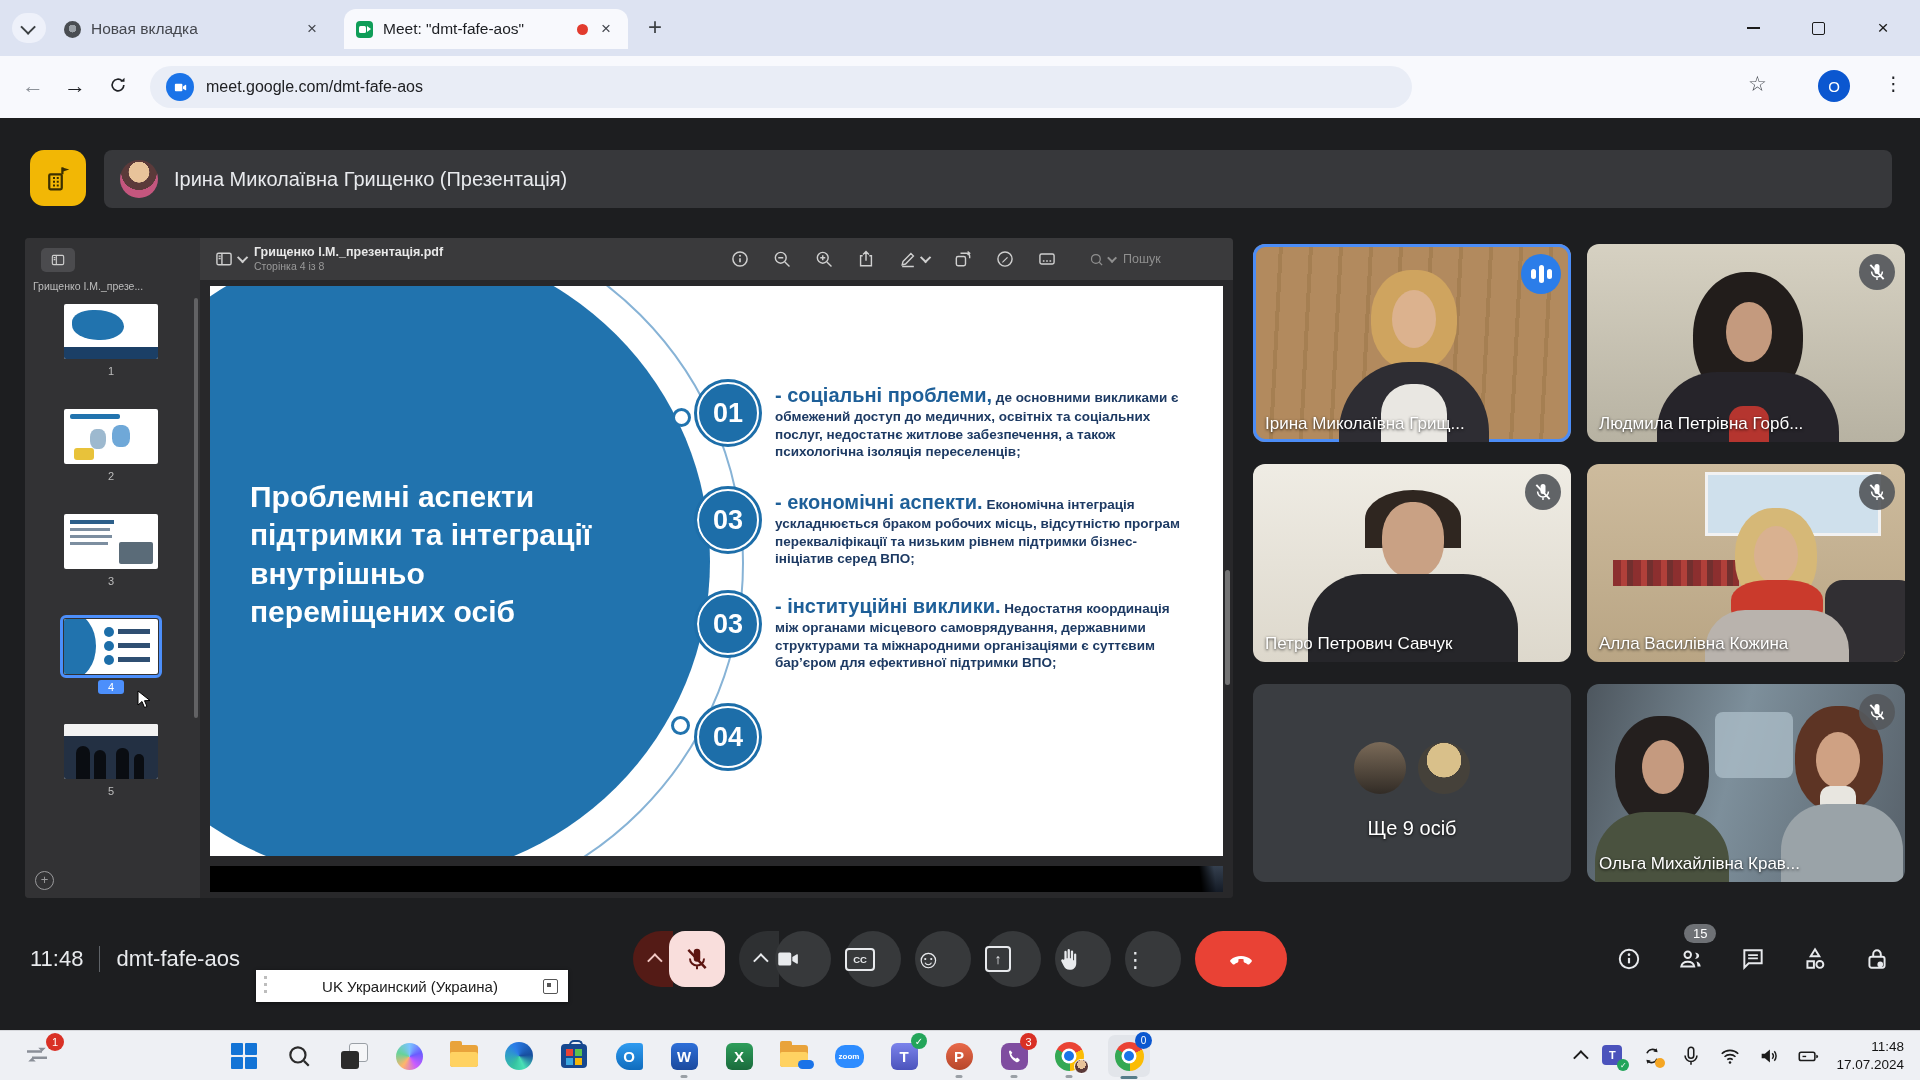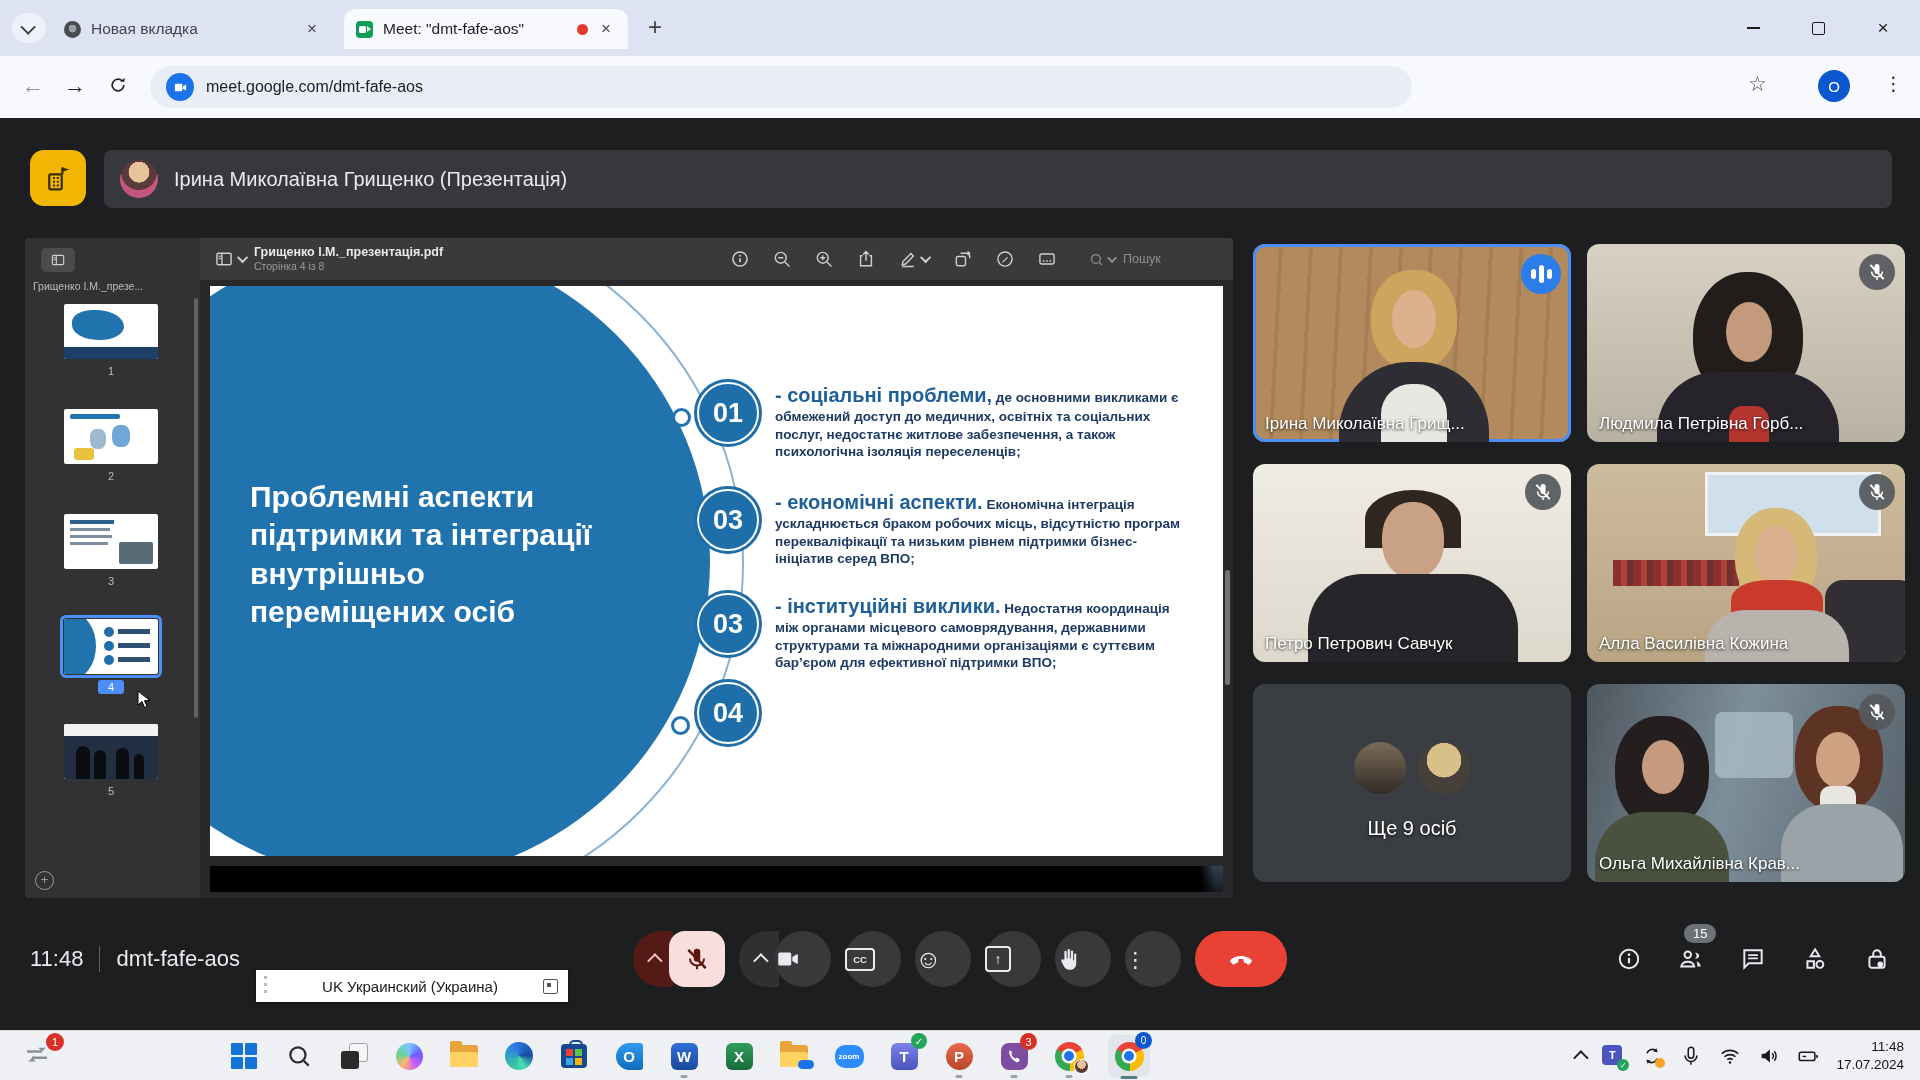--- a/index.html
+++ b/index.html
@@ -483,21 +483,21 @@
             <div class="s-row" style="top:203px;">
               <div class="s-num">03</div>
               <p class="s-text"><b class="s-head">- економічні аспекти.</b>
                 <span>Економічна інтеграція ускладнюється браком робочих місць, відсутністю програм перекваліфікації та низьким рівнем підтримки бізнес-ініціатив серед ВПО;</span></p>
             </div>
             <div class="s-row" style="top:307px;">
               <div class="s-num">03</div>
               <p class="s-text"><b class="s-head">- інституційні виклики.</b>
                 <span>Недостатня координація між органами місцевого самоврядування, державними структурами та міжнародними організаціями є суттєвим бар’єром для ефективної підтримки ВПО;</span></p>
             </div>
-            <div class="s-row" style="top:396px;">
+            <div class="s-row" style="top:420px;">
               <div class="s-num">04</div>
             </div>
           </div>
           <div class="next-page"></div>
           <div class="canvas-scroll"></div>
         </div>
       </div>
     </div>
 
     <div class="tiles">

